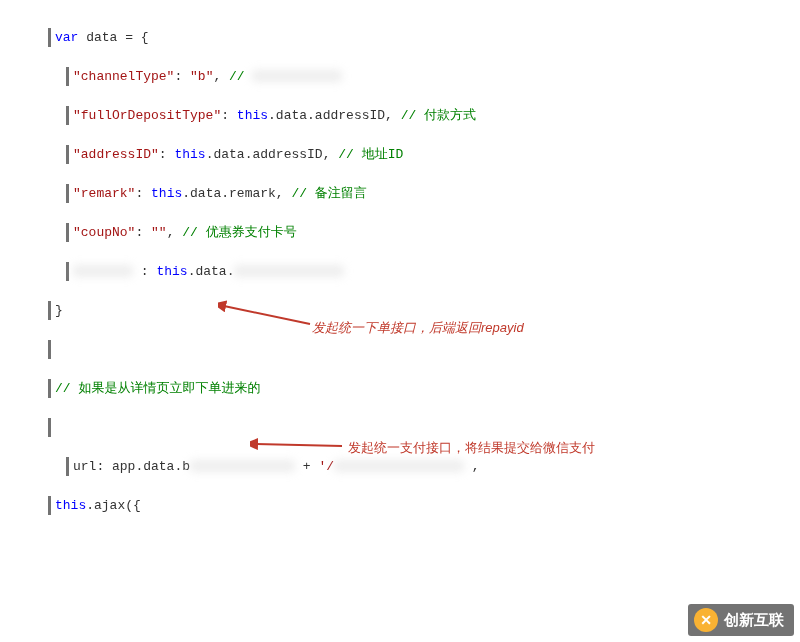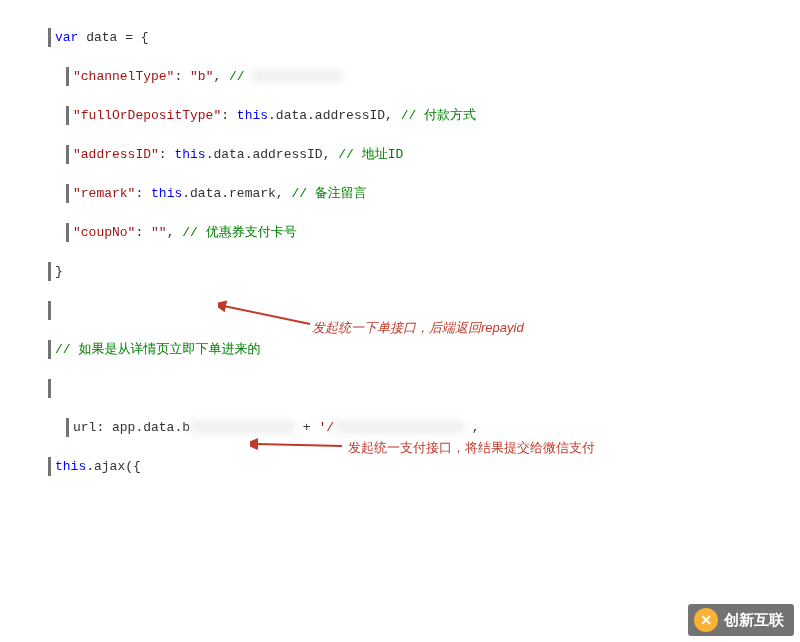--- a/index.html
+++ b/index.html
@@ -79,20 +79,21 @@
 </head>
 <body>
 
 <div class="code-area">
 <span class="line indent1"><span class="kw">var</span><span> data = {</span></span>
 <span class="line indent2"><span class="str">"channelType"</span>: <span class="str">"b"</span>, <span class="cmt">// </span><span class="blur" style="width:90px"></span></span>
 <span class="line indent2"><span class="str">"fullOrDepositType"</span>: <span class="kw">this</span><span>.data.addressID, </span><span class="cmt">// 付款方式</span></span>
 <span class="line indent2"><span class="str">"addressID"</span>: <span class="kw">this</span><span>.data.addressID, </span><span class="cmt">// 地址ID</span></span>
 <span class="line indent2"><span class="str">"remark"</span>: <span class="kw">this</span><span>.data.remark, </span><span class="cmt">// 备注留言</span></span>
 <span class="line indent2"><span class="str">"coupNo"</span>: <span class="str">""</span>, <span class="cmt">// 优惠券支付卡号</span></span>
+<span class="line indent2"><span class="blur" style="width:60px"></span> : <span class="kw">this</span><span>.data.</span><span class="blur" style="width:110px"></span></span>
 <span class="line indent1"><span>}</span></span>
 <span class="line indent1">&nbsp;</span>
 <span class="line indent1"><span class="cmt">// 如果是从详情页立即下单进来的</span></span>
 <span class="line indent1">&nbsp;</span>
 <span class="line indent2"><span>url: app.data.b</span><span class="blur" style="width:105px"></span><span> + </span><span class="str">'/</span><span class="blur" style="width:130px"></span><span> ,</span></span>
 <span class="line indent1"><span class="kw">this</span><span>.ajax({</span></span>
 
 
 
 

